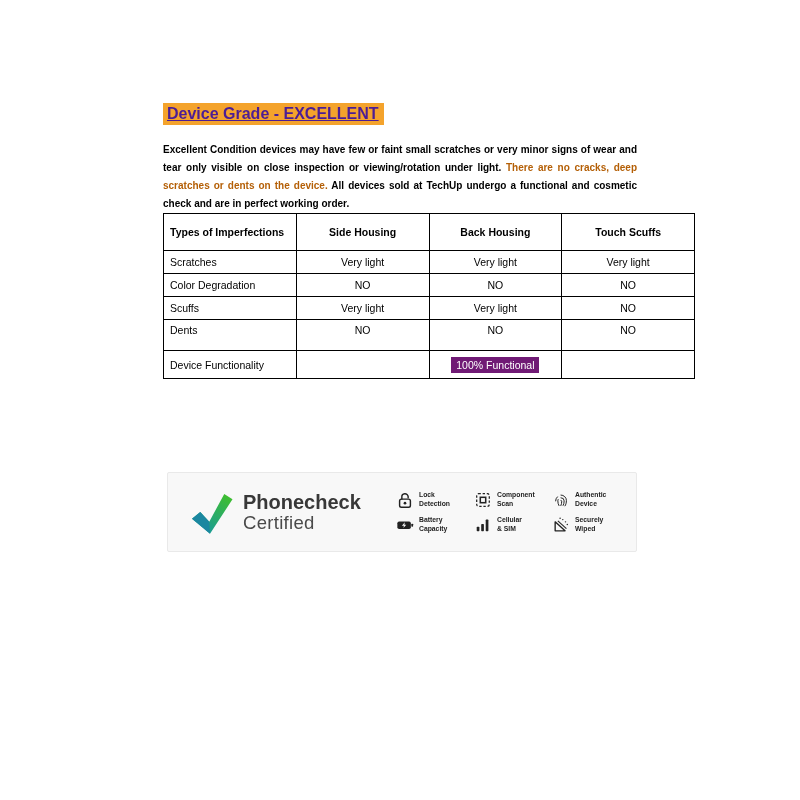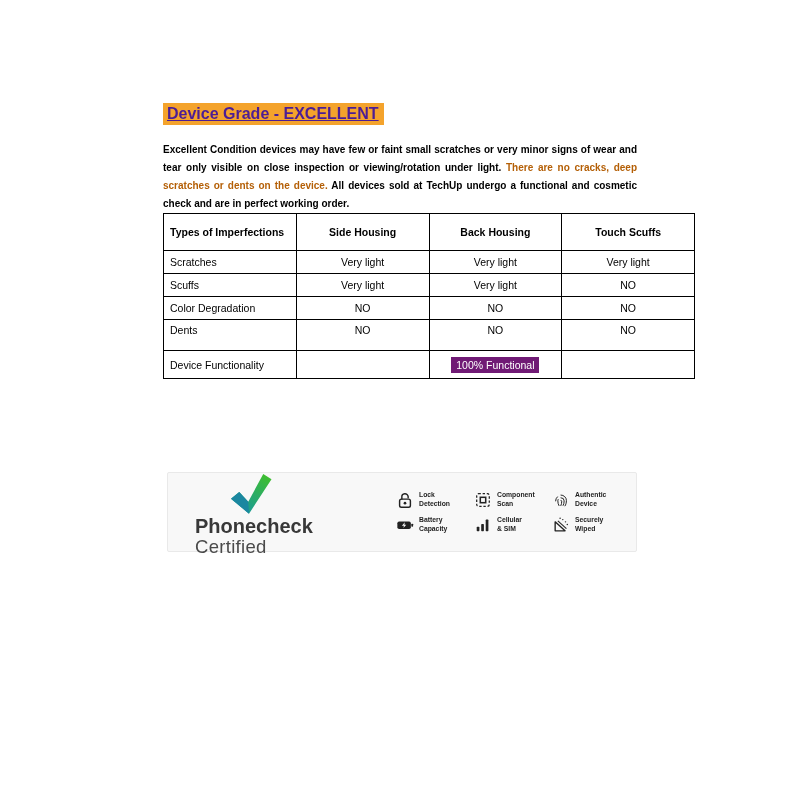--- a/index.html
+++ b/index.html
@@ -38,21 +38,21 @@
   tr.r-func{height:28px;}
   .cell-hl{
     display:inline-block;background:#701a75;color:#ffffff;
     padding:2px 5px;font-size:10.5px;
   }
   .cert-card{
     position:absolute;left:167px;top:472px;width:470px;height:80px;
     background:#f8f8f8;border:1px solid #e9e9e9;border-radius:2px;
     display:flex;align-items:center;box-sizing:border-box;
   }
-  .logo-block{display:flex;align-items:center;margin-left:18px;flex-direction:column;}
+  .logo-block{display:flex;align-items:center;margin-left:18px;}
   .logo-text{margin-left:9px;}
   .brand{font-size:20px;font-weight:bold;color:#383838;line-height:21px;}
   .subtitle{font-size:18.5px;font-weight:normal;color:#4a4a4a;line-height:20px;letter-spacing:0.3px;}
   .features{
     margin-left:auto;margin-right:22px;
     display:grid;grid-template-columns:repeat(3,auto);
     column-gap:16px;row-gap:7px;align-items:center;
   }
   .feature{display:flex;align-items:center;min-width:62px;}
   .feature .f-icon{width:18px;height:18px;flex:0 0 18px;}
@@ -79,29 +79,29 @@
         <th>Back Housing</th>
         <th>Touch Scuffs</th>
       </tr>
       <tr class="r-std">
         <td class="col-label">Scratches</td>
         <td>Very light</td>
         <td>Very light</td>
         <td>Very light</td>
       </tr>
       <tr class="r-std">
+        <td class="col-label">Color Degradation</td>
+        <td>NO</td>
+        <td>NO</td>
+        <td>NO</td>
+      </tr>
+      <tr class="r-std">
         <td class="col-label">Scuffs</td>
         <td>Very light</td>
         <td>Very light</td>
-        <td>NO</td>
-      </tr>
-      <tr class="r-std">
-        <td class="col-label">Color Degradation</td>
-        <td>NO</td>
-        <td>NO</td>
         <td>NO</td>
       </tr>
       <tr class="r-dents">
         <td class="col-label">Dents</td>
         <td>NO</td>
         <td>NO</td>
         <td>NO</td>
       </tr>
       <tr class="r-func">
         <td class="col-label">Device Functionality</td>

